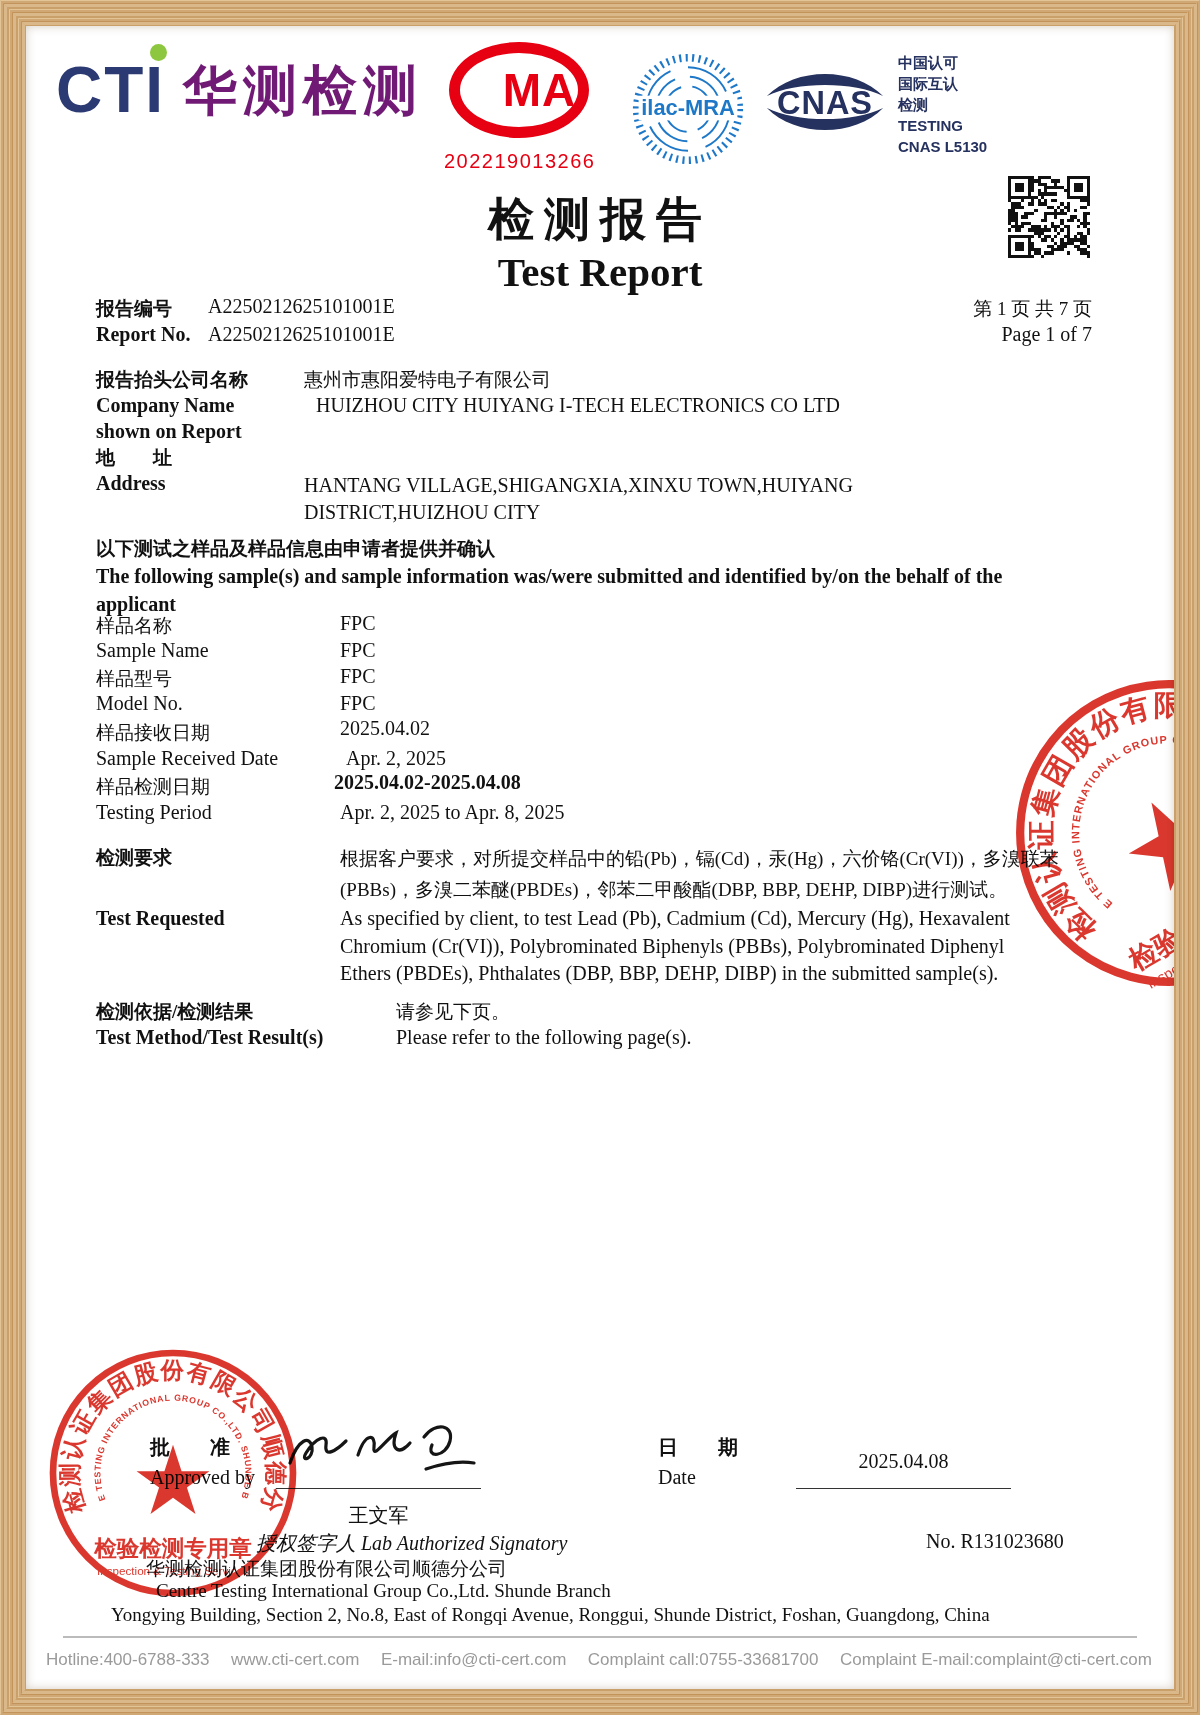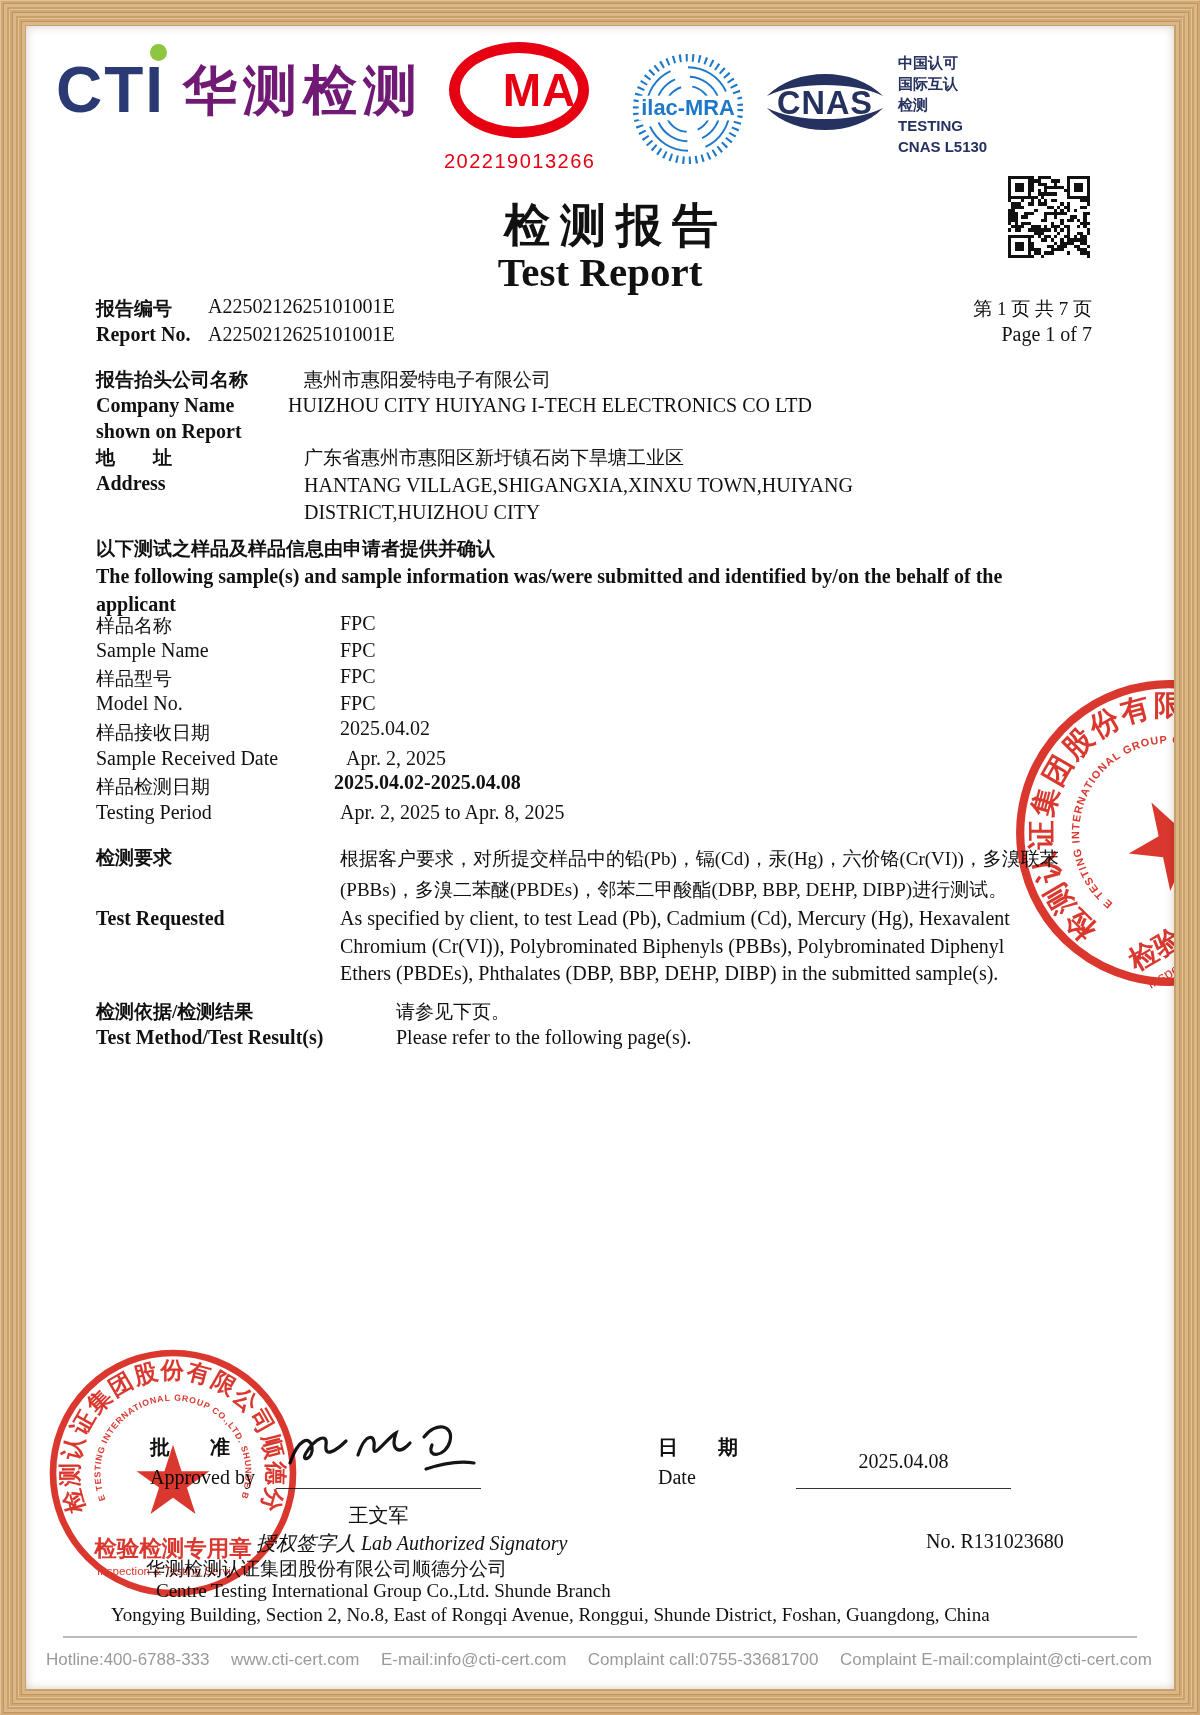--- a/index.html
+++ b/index.html
@@ -405,39 +405,38 @@
         <i style="left:6.56px;top:78.72px;width:3.28px;height:3.28px"></i>
         <i style="left:9.84px;top:78.72px;width:3.28px;height:3.28px"></i>
         <i style="left:13.12px;top:78.72px;width:3.28px;height:3.28px"></i>
         <i style="left:16.40px;top:78.72px;width:3.28px;height:3.28px"></i>
         <i style="left:19.68px;top:78.72px;width:3.28px;height:3.28px"></i>
         <i style="left:22.96px;top:78.72px;width:3.28px;height:3.28px"></i>
         <i style="left:32.80px;top:78.72px;width:3.28px;height:3.28px"></i>
         <i style="left:78.72px;top:78.72px;width:3.28px;height:3.28px"></i>
       </div>
 
-    <div class="abs title-cn" style="top:169px;padding-left:16px;" data-name="report-title-cn">检测报告</div>
+    <div class="abs title-cn" style="top:163px;" data-name="report-title-cn">检测报告</div>
     <div class="abs title-en" style="top:222px;" data-name="report-title-en">Test Report</div>
 
     <div class="abs cjk" style="left:70px;top:270px;" data-name="report-no-label-cn">报告编号</div>
     <div class="abs enb" style="left:70px;top:297px;" data-name="report-no-label-en">Report No.</div>
     <div class="abs val" style="left:182px;top:269px;" data-name="report-no-value">A2250212625101001E</div>
     <div class="abs val" style="left:182px;top:297px;" data-name="report-no-value-en">A2250212625101001E</div>
     <div class="abs val-cn" style="right:82px;top:270px;" data-name="page-number-cn">第 1 页  共 7 页</div>
     <div class="abs val" style="right:82px;top:297px;" data-name="page-number-en">Page 1 of 7</div>
 
     <div class="abs cjk" style="left:70px;top:341px;" data-name="company-label-cn">报告抬头公司名称</div>
     <div class="abs enb" style="left:70px;top:368px;" data-name="company-label-en1">Company Name</div>
     <div class="abs enb" style="left:70px;top:394px;" data-name="company-label-en2">shown on Report</div>
     <div class="abs val-cn" style="left:278px;top:341px;" data-name="company-value-cn">惠州市惠阳爱特电子有限公司</div>
-    <div class="abs val" style="left:262px;top:368px;" data-name="company-value-en">HUIZHOU CITY HUIYANG I-TECH ELECTRONICS CO LTD</div>
+    <div class="abs val" style="left:290px;top:368px;" data-name="company-value-en">HUIZHOU CITY HUIYANG I-TECH ELECTRONICS CO LTD</div>
 
     <div class="abs cjk" style="left:70px;top:419px;" data-name="address-label-cn">地　　址</div>
     <div class="abs enb" style="left:70px;top:446px;" data-name="address-label-en">Address</div>
-    <div class="abs val-cn" style="left:278px;top:419px;" data-name="address-value-cn">广东省惠州市惠阳区新圩镇石岗下旱塘工业区</div>
     <div class="abs val" style="left:278px;top:446px;width:700px;line-height:27px;" data-name="address-value-en">HANTANG VILLAGE,SHIGANGXIA,XINXU TOWN,HUIYANG DISTRICT,HUIZHOU CITY</div>
 
     <div class="abs cjk" style="left:70px;top:510px;" data-name="sample-intro-cn">以下测试之样品及样品信息由申请者提供并确认</div>
     <div class="abs enb" style="left:70px;top:536px;width:950px;line-height:28px;" data-name="sample-intro-en">The following sample(s) and sample information was/were submitted and identified by/on the behalf of the applicant</div>
 
     <div class="abs val-cn" style="left:70px;top:587px;font-weight:normal;" data-name="sample-name-label-cn">样品名称</div>
     <div class="abs val" style="left:314px;top:586px;" data-name="sample-name-value">FPC</div>
     <div class="abs val" style="left:70px;top:613px;" data-name="sample-name-label-en">Sample Name</div>
     <div class="abs val" style="left:314px;top:613px;" data-name="sample-name-value-en">FPC</div>
 

